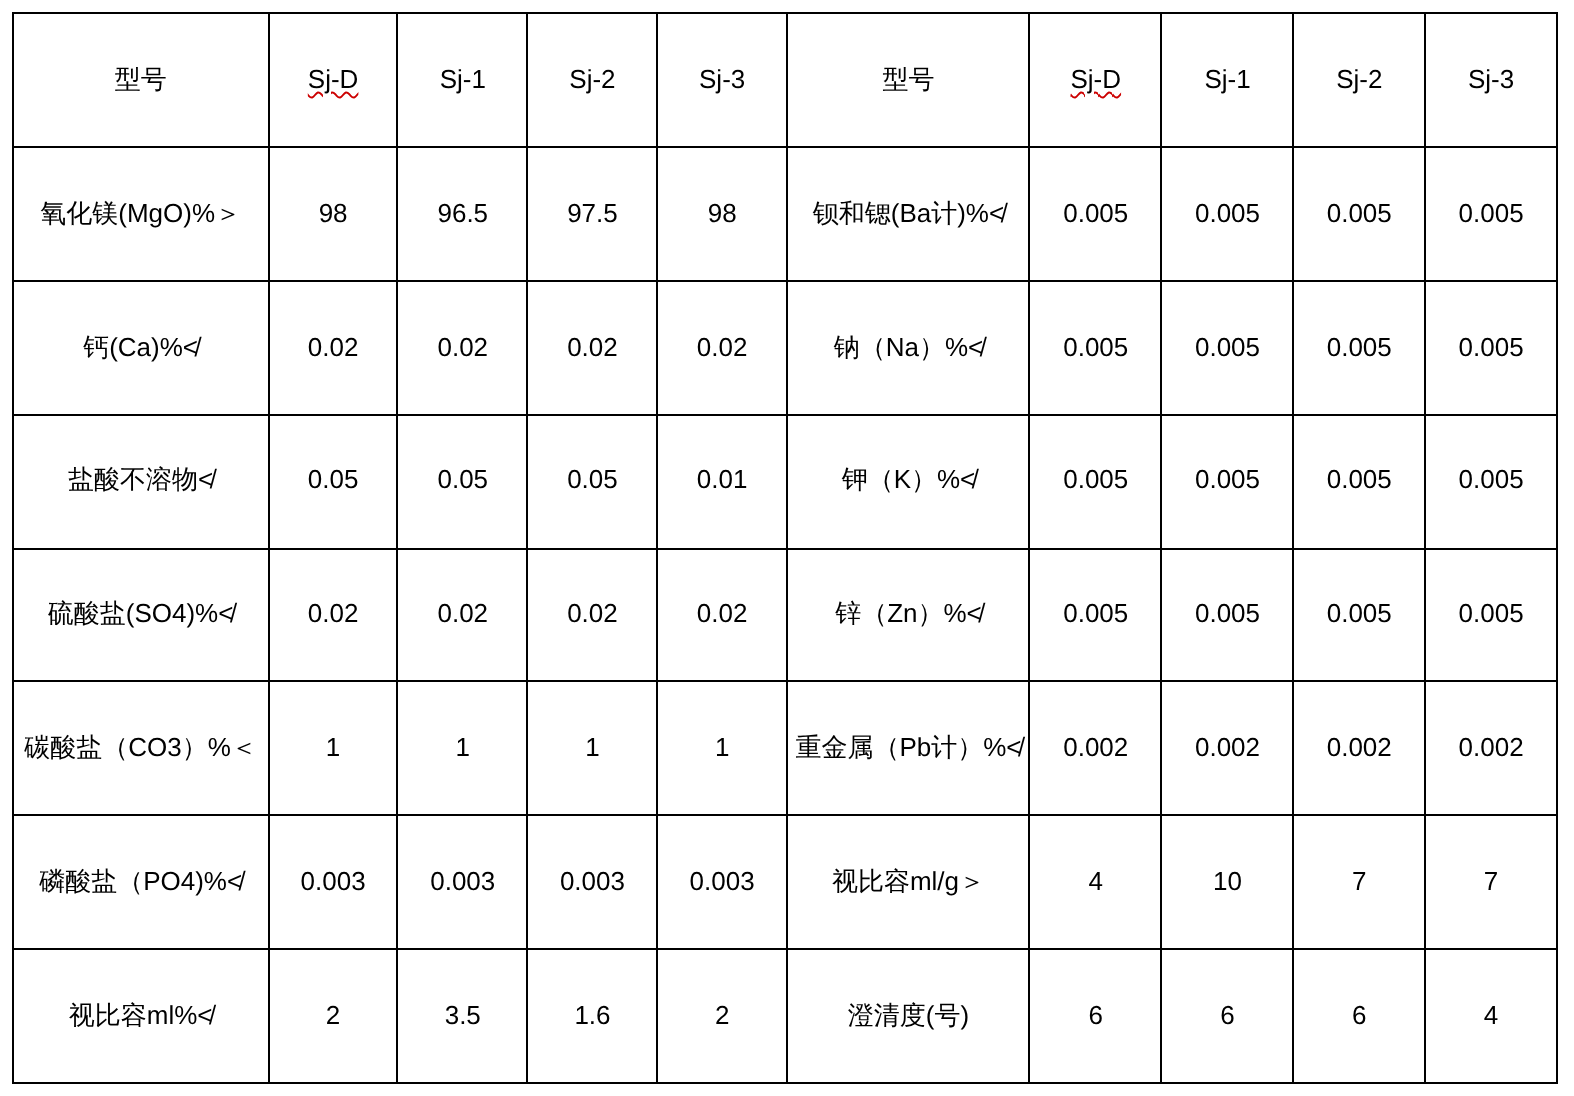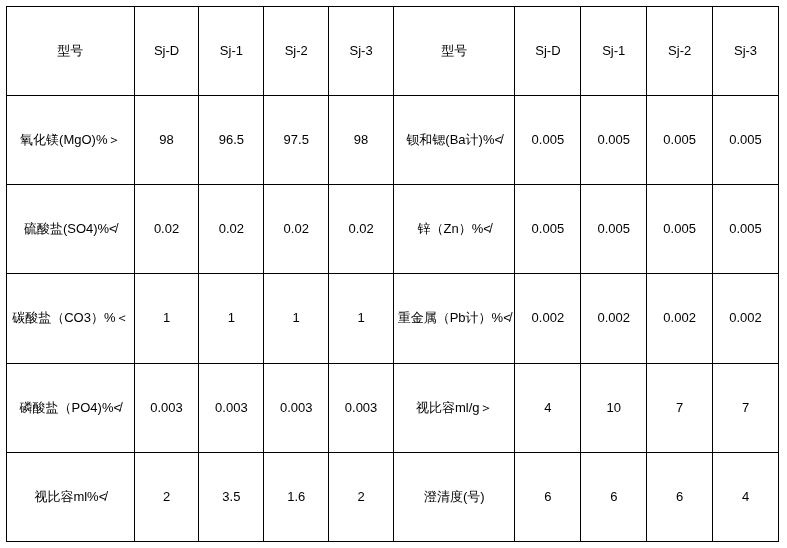--- a/index.html
+++ b/index.html
@@ -41,20 +41,21 @@
     padding-right: 6px;
     margin-left: 13px;
   }
   td.labelc {
     text-align: center;
   }
   .head td {
     font-size: 13px;
   }
   .wavy {
+    text-decoration: underline;
     text-decoration-style: wavy;
     text-decoration-color: #cc0000;
     text-decoration-thickness: 1px;
   }
   col.c-label { width: 124px; }
   col.c-val   { width: 63px; }
   col.c-label2{ width: 118px; }
   col.c-val2  { width: 64px; }
 </style>
 </head>
@@ -94,21 +95,45 @@
         <td>96.5</td>
         <td>97.5</td>
         <td>98</td>
         <td class="labelc">钡和锶(Ba计)%≮</td>
         <td>0.005</td>
         <td>0.005</td>
         <td>0.005</td>
         <td>0.005</td>
       </tr>
 
+      <tr>
+        <td class="labelc">钙(Ca)%≮</td>
+        <td>0.02</td>
+        <td>0.02</td>
+        <td>0.02</td>
+        <td>0.02</td>
+        <td class="labelc">钠（Na）%≮</td>
+        <td>0.005</td>
+        <td>0.005</td>
+        <td>0.005</td>
+        <td>0.005</td>
+      </tr>
 
+      <tr>
+        <td class="labelc">盐酸不溶物≮</td>
+        <td>0.05</td>
+        <td>0.05</td>
+        <td>0.05</td>
+        <td>0.01</td>
+        <td class="labelc">钾（K）%≮</td>
+        <td>0.005</td>
+        <td>0.005</td>
+        <td>0.005</td>
+        <td>0.005</td>
+      </tr>
 
       <tr>
         <td class="label">硫酸盐(SO4)%≮</td>
         <td>0.02</td>
         <td>0.02</td>
         <td>0.02</td>
         <td>0.02</td>
         <td class="labelc">锌（Zn）%≮</td>
         <td>0.005</td>
         <td>0.005</td>

